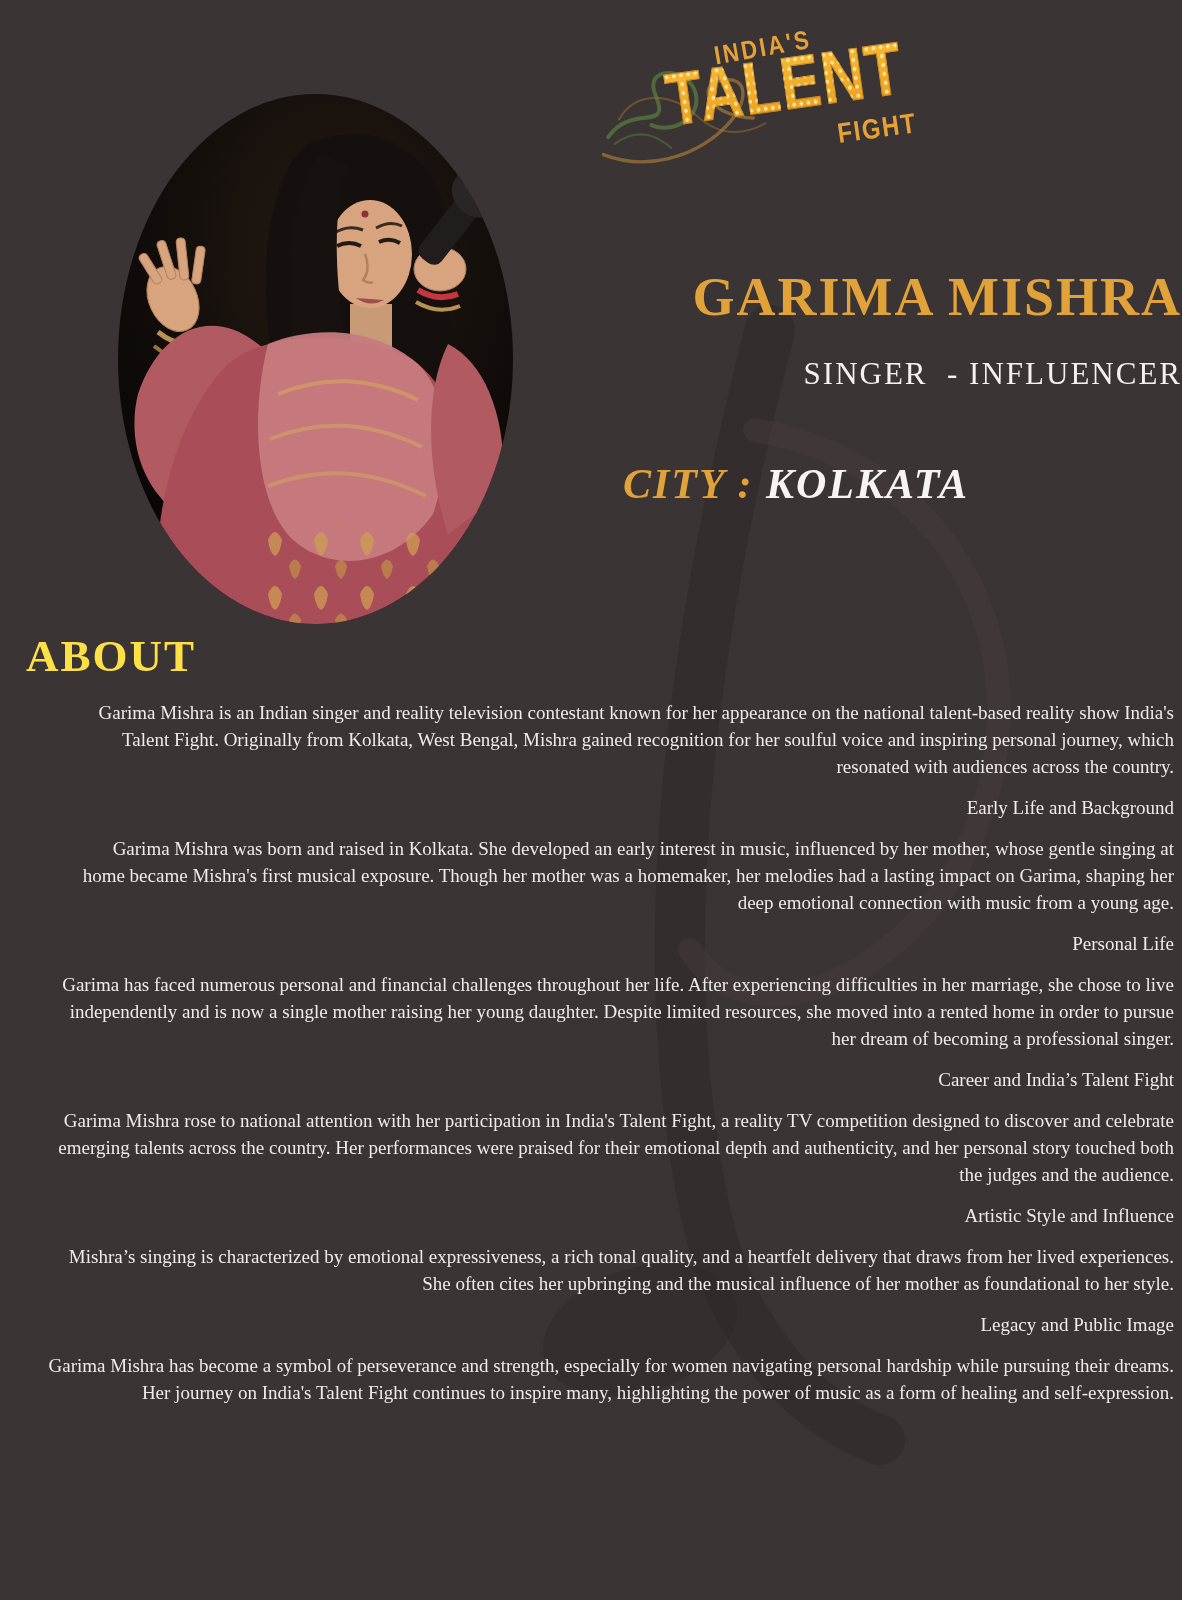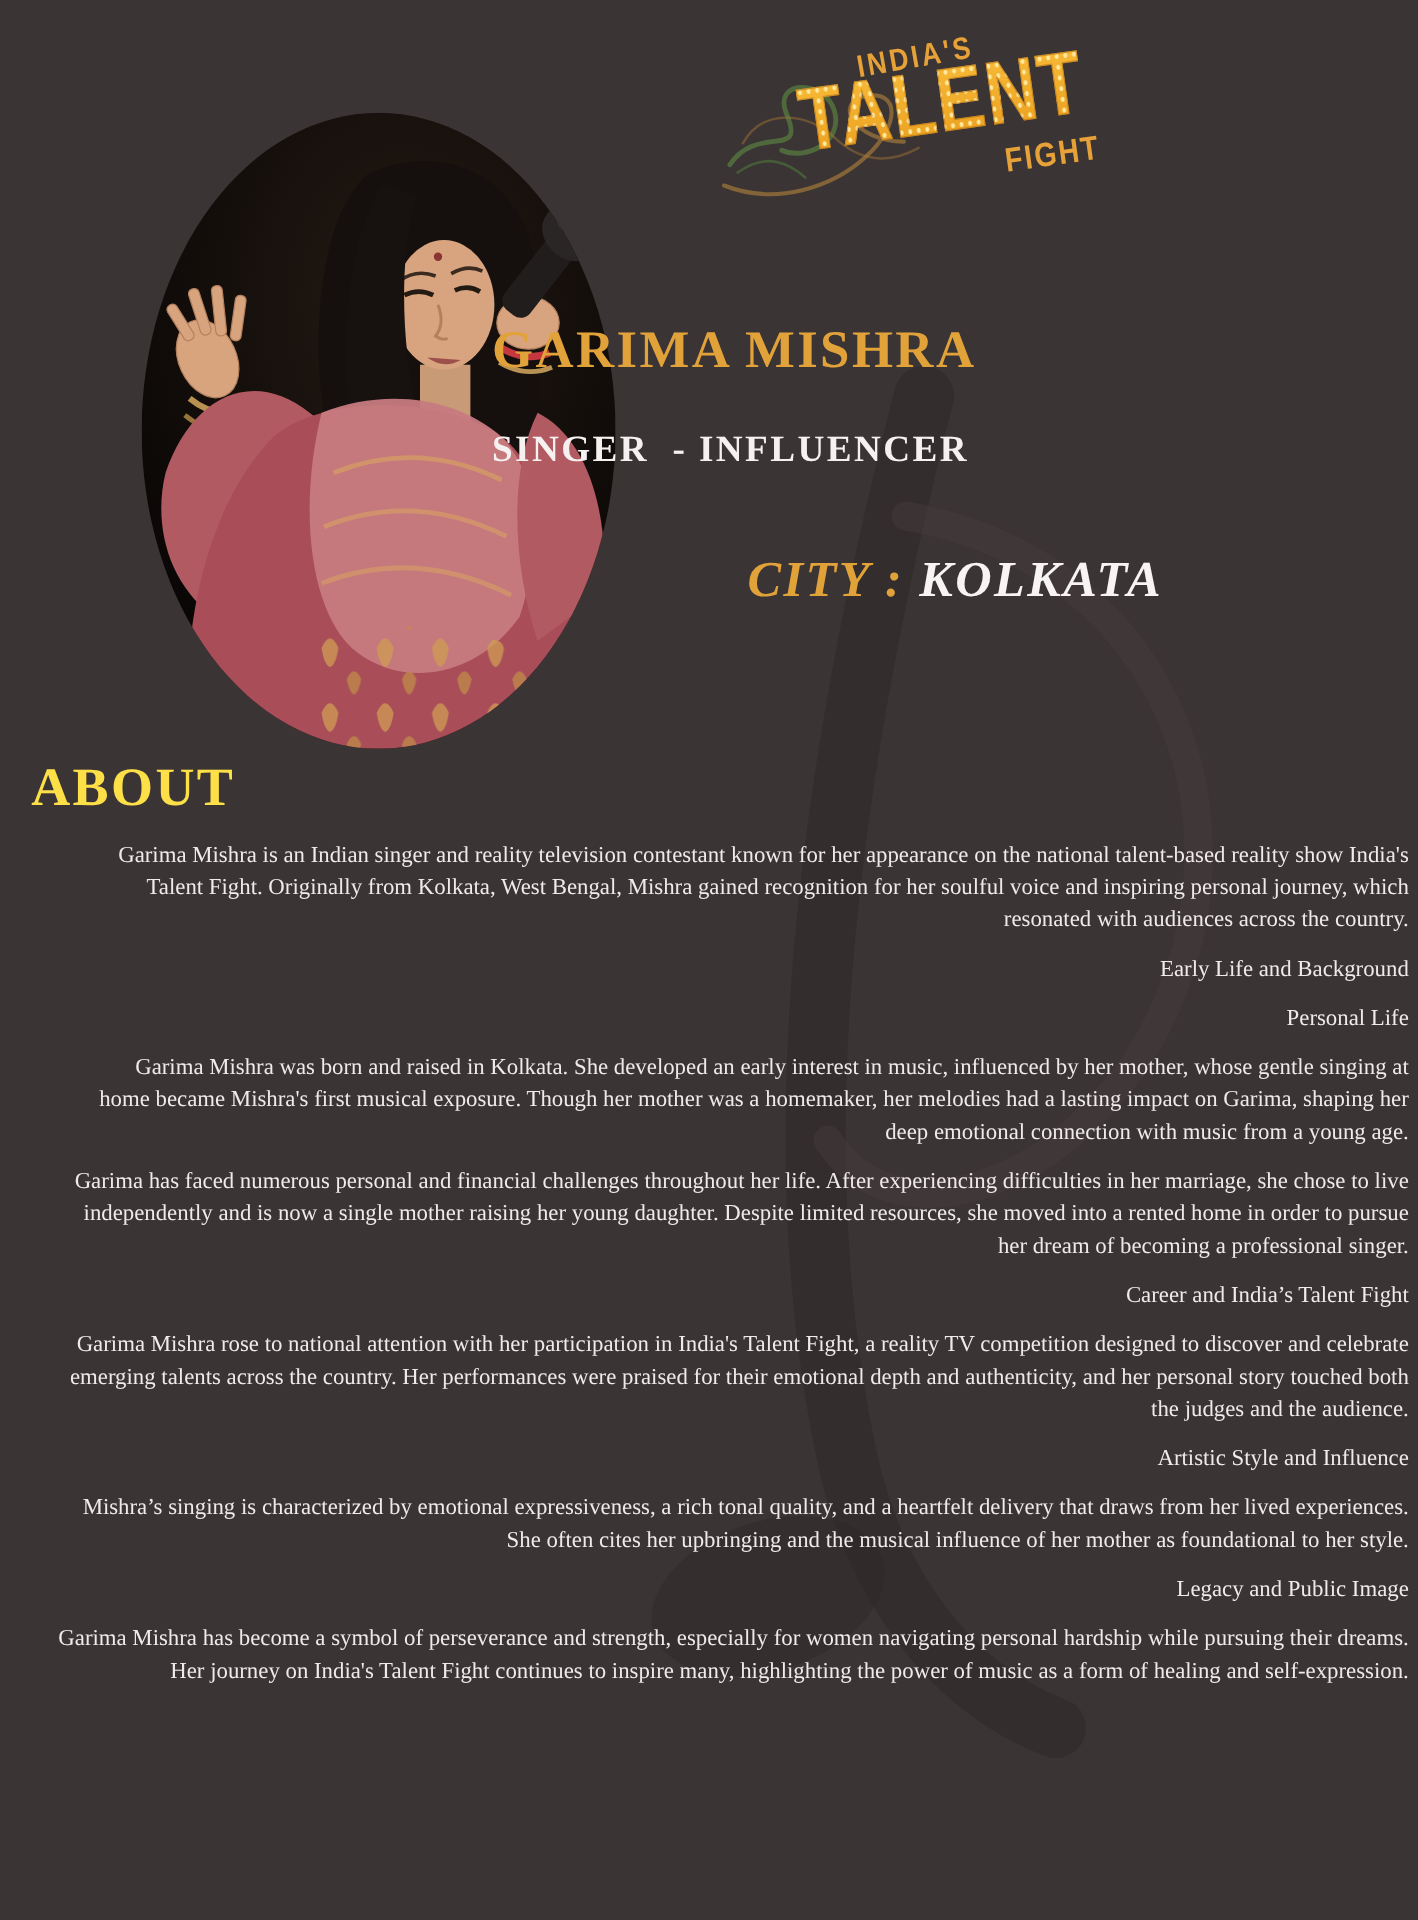--- a/index.html
+++ b/index.html
@@ -21,24 +21,24 @@
       background-image:radial-gradient(circle,#ffe9a0 1.7px,rgba(0,0,0,0) 2.4px),
                        linear-gradient(180deg,#f8bc3a,#ea9f1e);
       background-size:9px 9px,100% 100%;
       -webkit-background-clip:text;background-clip:text;color:transparent;
       -webkit-text-stroke:1px rgba(176,110,20,.55);}
   .logo-fight{position:absolute;left:222px;top:100px;font-family:"Liberation Sans",sans-serif;
       font-weight:900;font-size:28px;letter-spacing:2px;color:#e6a238;
       transform:rotate(-4deg) scaleX(.85);transform-origin:left top;}
   .smoke{position:absolute;left:-14px;top:8px;}
   
-  .name{position:absolute;left:410px;top:266px;width:772px;text-align:left;z-index:4;
-      color:#e2a23a;font-weight:bold;font-size:44px;letter-spacing:2px;}
-  .role{position:absolute;left:410px;top:356px;width:772px;text-align:left;z-index:4;
-      color:#f4f1f0;font-weight:bold;font-size:31px;letter-spacing:2px;white-space:pre;}
+  .name{position:absolute;left:410px;top:266px;width:772px;text-align:right;z-index:4;
+      color:#e2a23a;font-weight:bold;font-size:54px;letter-spacing:2px;}
+  .role{position:absolute;left:410px;top:356px;width:772px;text-align:right;z-index:4;
+      color:#f4f1f0;font-weight:normal;font-size:31px;letter-spacing:2px;white-space:pre;}
   .city{position:absolute;left:410px;top:460px;width:772px;text-align:center;z-index:4;
       font-weight:bold;font-size:42px;letter-spacing:2px;white-space:pre;font-style:italic;}
   .city-label{color:#e2a23a;}
   .city-value{color:#f7f4f3;}
   
   .about-heading{position:absolute;left:26px;top:630px;z-index:4;color:#fde047;
       font-weight:bold;font-size:45px;letter-spacing:2px;}
   .about-body{position:absolute;left:22px;top:699px;width:1152px;z-index:4;
       color:#eeebea;font-size:19px;line-height:27px;text-align:right;}
   .about-body p{margin:0 0 14px 0;white-space:pre-line;}
@@ -144,24 +144,24 @@
   <div class="name">GARIMA MISHRA</div>
   <div class="role">SINGER  - INFLUENCER</div>
   <div class="city"><span class="city-label">CITY : </span><span class="city-value">KOLKATA</span></div>
 
   <div class="about-heading">ABOUT</div>
   <div class="about-body">
     <p>Garima Mishra is an Indian singer and reality television contestant known for her appearance on the national talent-based reality show India's
 Talent Fight. Originally from Kolkata, West Bengal, Mishra gained recognition for her soulful voice and inspiring personal journey, which
 resonated with audiences across the country.</p>
     <p>Early Life and Background</p>
-    <p>Personal Life</p>
     <p>Garima Mishra was born and raised in Kolkata. She developed an early interest in music, influenced by her mother, whose gentle singing at
 home became Mishra's first musical exposure. Though her mother was a homemaker, her melodies had a lasting impact on Garima, shaping her
 deep emotional connection with music from a young age.</p>
+    <p>Personal Life</p>
     <p>Garima has faced numerous personal and financial challenges throughout her life. After experiencing difficulties in her marriage, she chose to live
 independently and is now a single mother raising her young daughter. Despite limited resources, she moved into a rented home in order to pursue
 her dream of becoming a professional singer.</p>
     <p>Career and India’s Talent Fight</p>
     <p>Garima Mishra rose to national attention with her participation in India's Talent Fight, a reality TV competition designed to discover and celebrate
 emerging talents across the country. Her performances were praised for their emotional depth and authenticity, and her personal story touched both
 the judges and the audience.</p>
     <p>Artistic Style and Influence</p>
     <p>Mishra’s singing is characterized by emotional expressiveness, a rich tonal quality, and a heartfelt delivery that draws from her lived experiences.
 She often cites her upbringing and the musical influence of her mother as foundational to her style.</p>

